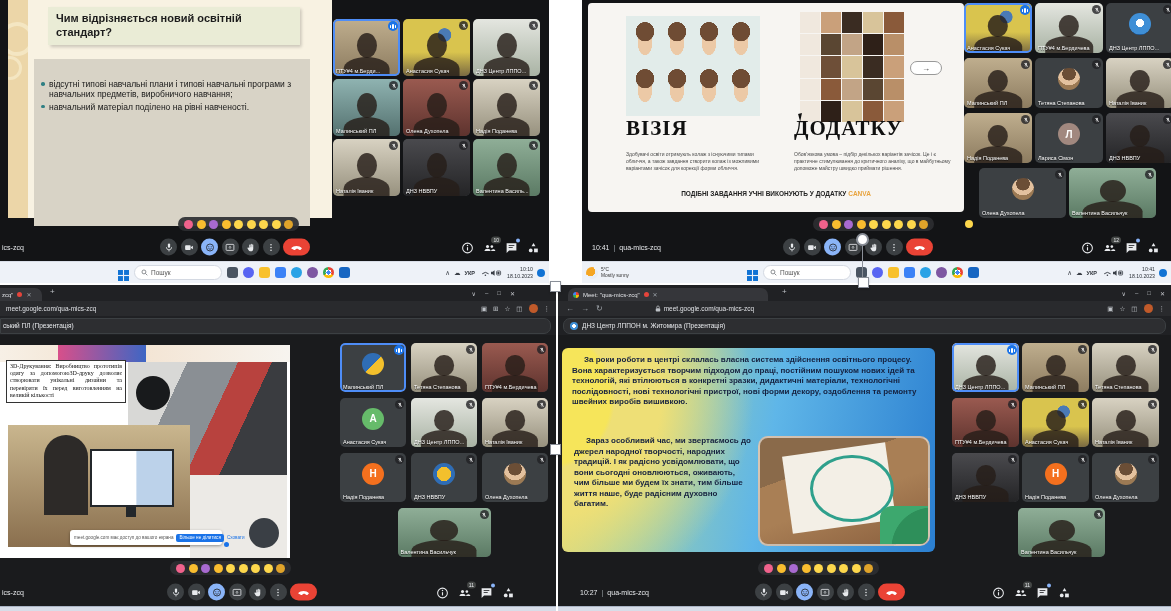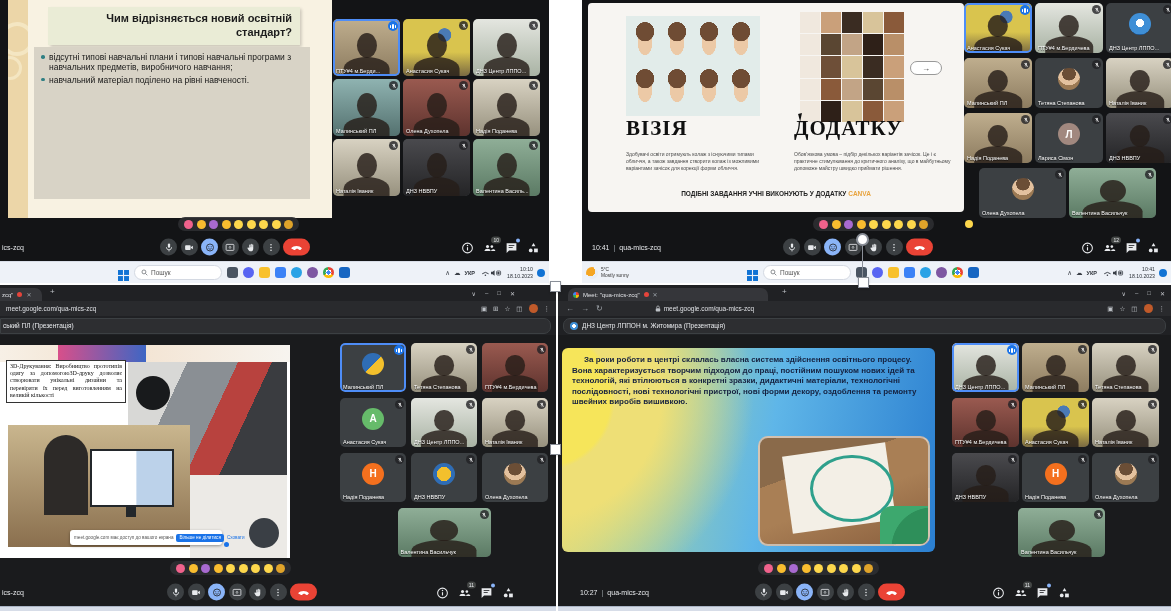--- a/index.html
+++ b/index.html
@@ -8,22 +8,22 @@
   .q-tl{left:0;top:0;width:549px;height:283px;background:#131416;}
   .q-tr{left:582px;top:0;width:589px;height:283px;background:#131416;}
   .q-bl{left:0;top:285px;width:556px;height:326px;background:#1a1b1d;}
   .q-br{left:558px;top:285px;width:613px;height:326px;background:#1a1b1d;}
 
   
   .slide-tl{position:absolute;left:8px;top:0;width:324px;height:218px;background:#f8f2e2;}
   .slide-tl .strip{position:absolute;left:0;top:0;bottom:0;width:20px;background:#ecd6a8;overflow:hidden;}
   .slide-tl .strip::before{content:'';position:absolute;top:22px;left:-8px;width:26px;height:26px;border:4px solid #f4e6c2;border-radius:50%;}
   .slide-tl .strip::after{content:'';position:absolute;top:56px;left:-10px;width:18px;height:18px;border:3px solid #f4e6c2;border-radius:50%;}
-  .tl-title{position:absolute;left:40px;top:7px;width:236px;background:#eaecd6;box-shadow:1.5px 2px 3px #00000030;font-weight:700;font-size:11px;line-height:1.25;text-align:right;padding:5px 8px;color:#1c1c1c;}
-  .tl-body{position:absolute;left:26px;top:47px;width:266px;height:142px;background:#d8d3c6;padding:5px 6px 5px 4px;}
+  .tl-title{position:absolute;left:40px;top:7px;width:236px;background:#eaecd6;box-shadow:1.5px 2px 3px #00000030;font-weight:700;font-size:11px;line-height:1.25;text-align:left;padding:5px 8px;color:#1c1c1c;}
+  .tl-body{position:absolute;left:26px;top:59px;width:266px;height:142px;background:#d8d3c6;padding:20px 6px 5px 4px;}
   .tl-body ul{margin:0;padding-left:11px;}
   .tl-body li{list-style:none;position:relative;font-size:8.5px;line-height:1.18;color:#171717;margin-bottom:2.5px;}
   .tl-body li::before{content:'';position:absolute;left:-8px;top:3px;width:3.5px;height:3.5px;border-radius:50%;background:#2f7f83;}
 
   
   .slide-tr{position:absolute;left:6px;top:3px;width:376px;height:209px;background:#f7f5f2;border-radius:4px;}
   .faces{position:absolute;left:38px;top:13px;width:134px;height:100px;background:#e2ecea;display:grid;grid-template-columns:repeat(4,1fr);grid-template-rows:repeat(2,1fr);gap:2px;padding:4px;box-sizing:border-box;}
   .face{background:radial-gradient(ellipse 60% 42% at 50% 26%,#6f4c34 0 50%,transparent 52%),radial-gradient(ellipse 40% 46% at 50% 50%,#ecc9a6 0 60%,transparent 62%);}
   .collage{position:absolute;left:212px;top:9px;width:104px;height:110px;display:grid;grid-template-columns:repeat(5,1fr);grid-template-rows:repeat(5,1fr);gap:1px;}
   .h-serif{position:absolute;font-family:"Liberation Serif",serif;font-weight:700;font-size:21px;color:#101010;letter-spacing:1px;}
@@ -1070,20 +1070,21 @@
       </div>
     </div>
     <div class="banner">
       <div class="banner-inner">
         <span class="banner-logo"></span>
         <span>ДНЗ Центр ЛППОН м. Житомира (Презентація)</span>
       </div>
     </div>
     <div class="slide-br">
       <div class="br-p br-p1">За роки роботи в центрі склалась власна система здійснення освітнього процесу. Вона характеризується творчим підходом до праці, постійним пошуком нових ідей та технологій, які втілюються в конкретні зразки, дидактичні матеріали, технологічні послідовності, нові технологічні пристрої, нові форми декору, оздоблення та ремонту швейних виробів вишивкою.</div>
+      <div class="br-p br-p2">Зараз особливий час, ми звертаємось до джерел народної творчості, народних традицій. І як радісно усвідомлювати, що вони сьогодні оновлюються, оживають, чим більше ми будем їх знати, тим більше життя наше, буде радісним духовно багатим.</div>
       <div class="br-photo">
         <div class="cloth"></div>
         <div class="hoop"></div>
         <div class="green"></div>
       </div>
     </div>
     <div class="tiles tiles-br">
         <div class="tile-row">
           <div class="tile active">
             <div class="person-bg v2">

